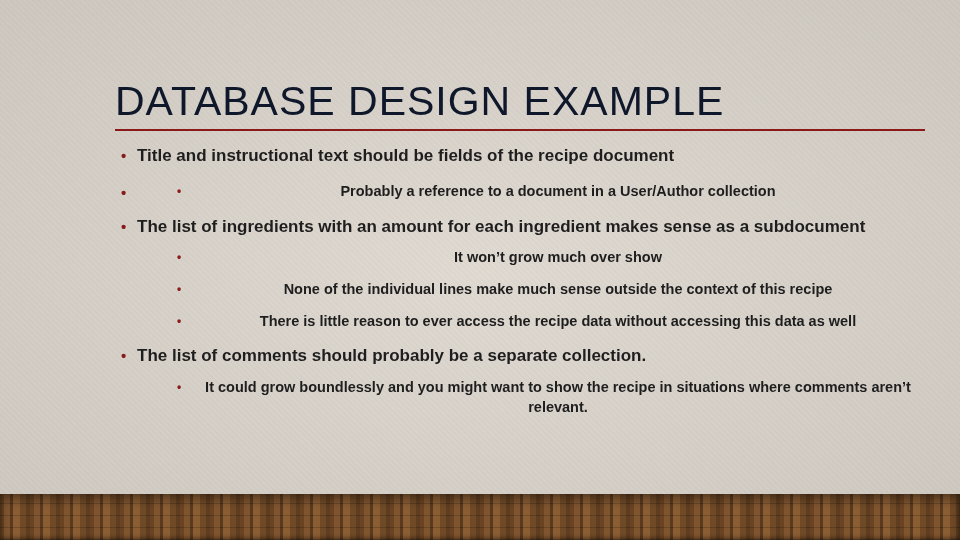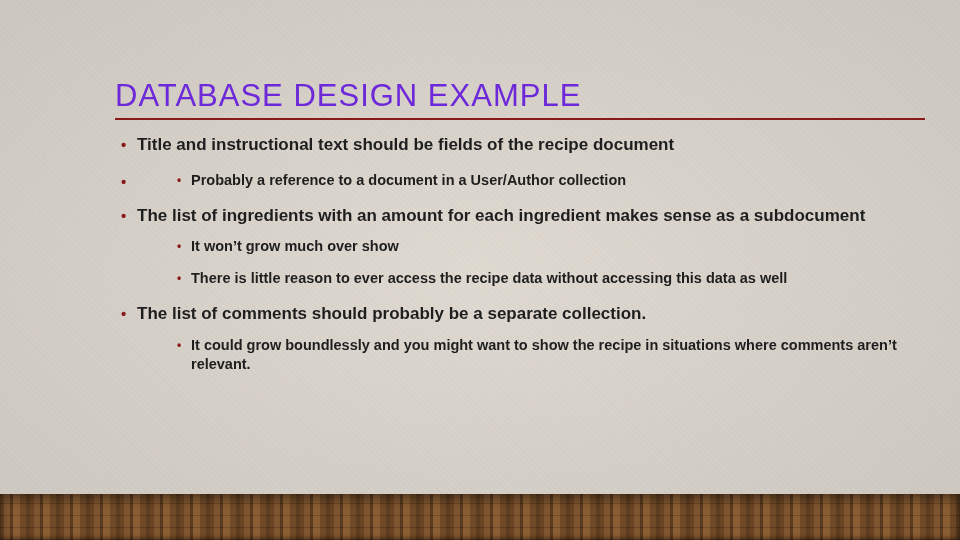--- a/index.html
+++ b/index.html
@@ -25,23 +25,23 @@
       repeating-linear-gradient(45deg, rgba(0,0,0,0.015) 0 2px, rgba(255,255,255,0.015) 2px 4px);
     pointer-events: none;
   }
   .content {
     position: absolute;
     left: 115px;
     top: 78px;
     right: 35px;
   }
   .title {
-    font-size: 31px;
+    font-size: 41px;
     letter-spacing: 1px;
-    color: #6d28d9;
+    color: #0f172a;
     font-weight: 400;
     padding-bottom: 4px;
     border-bottom: 2.5px solid #8a1a1a;
     display: inline-block;
     width: 100%;
     box-sizing: border-box;
   }
   ul.top {
     list-style: none;
     padding: 0;
@@ -70,20 +70,21 @@
     padding: 0;
     margin: 10px 0 0 34px;
   }
   ul.sub > li {
     position: relative;
     padding-left: 20px;
     font-size: 14.5px;
     color: #1e1e1e;
     line-height: 1.35;
     margin: 0 0 12px 0;
+    text-align: center;
   }
   ul.sub > li::before {
     content: "•";
     position: absolute;
     left: 6px;
     top: 0;
     color: #8a1a1a;
     font-size: 12px;
     line-height: 1.55;
   }
@@ -128,20 +129,23 @@
           </li>
         </ul>
       </li>
       <li>
         <span>The list of ingredients with an amount for each ingredient makes sense as a subdocument</span>
         <ul class="sub">
           <li>
             <span>It won’t grow much over show</span>
           </li>
           <li>
+            <span>None of the individual lines make much sense outside the context of this recipe</span>
+          </li>
+          <li>
             <span>There is little reason to ever access the recipe data without accessing this data as well</span>
           </li>
         </ul>
       </li>
       <li>
         <span>The list of comments should probably be a separate collection.</span>
         <ul class="sub">
           <li>
             <span>It could grow boundlessly and you might want to show the recipe in situations where comments aren’t relevant.</span>
           </li>

